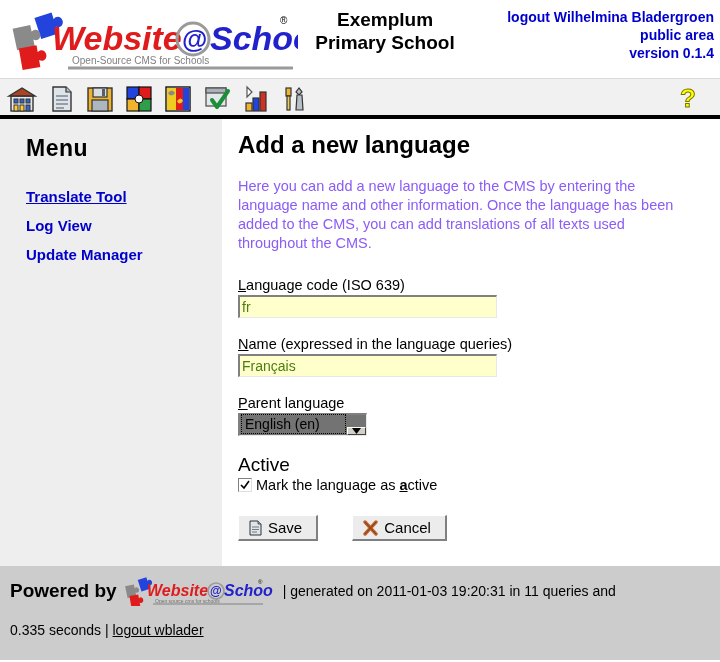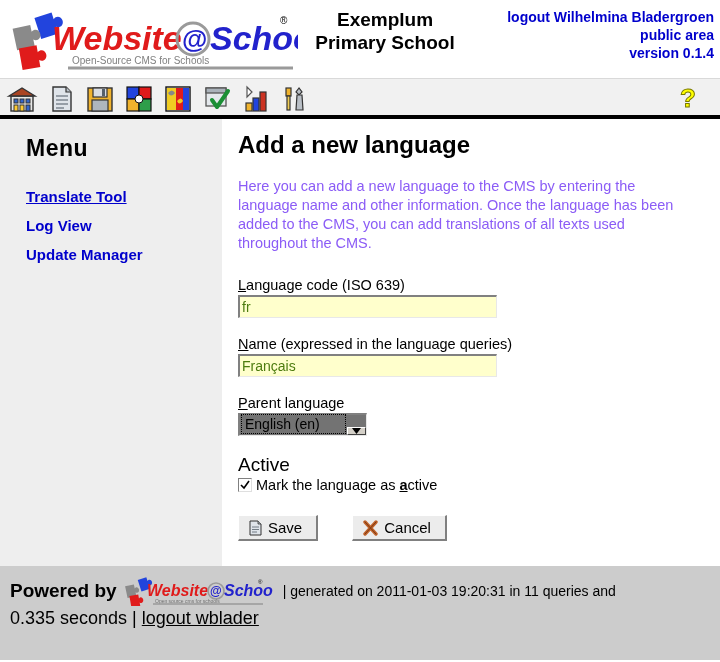--- a/index.html
+++ b/index.html
@@ -293,23 +293,23 @@
     color: #000000;
     white-space: nowrap;
   }
   .footer-gen {
     font-size: 14px;
     color: #000000;
     white-space: nowrap;
     margin-left: 4px;
   }
   .footer-line2 {
-    font-size: 18px;
-    color: #000000;
-    margin-top: 0;
+    font-size: 14px;
+    color: #000000;
+    margin-top: 14px;
   }
   .footer-line2 a {
     color: #000000;
     text-decoration: underline;
   }
 </style>
 </head>
 <body>
 
 <div id="page">

